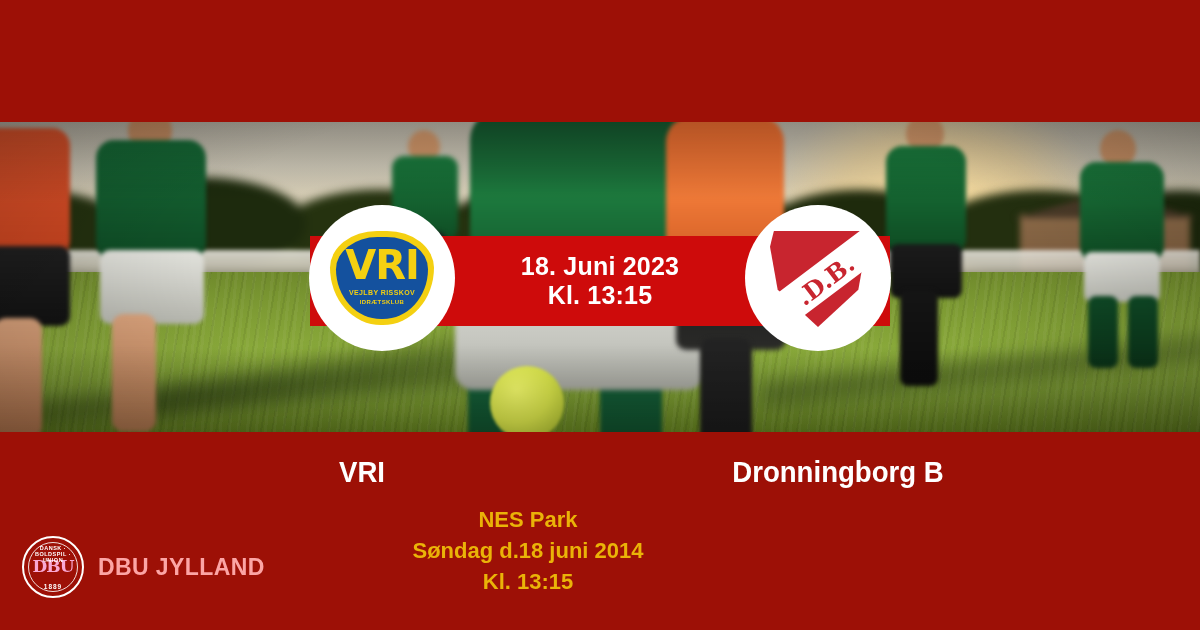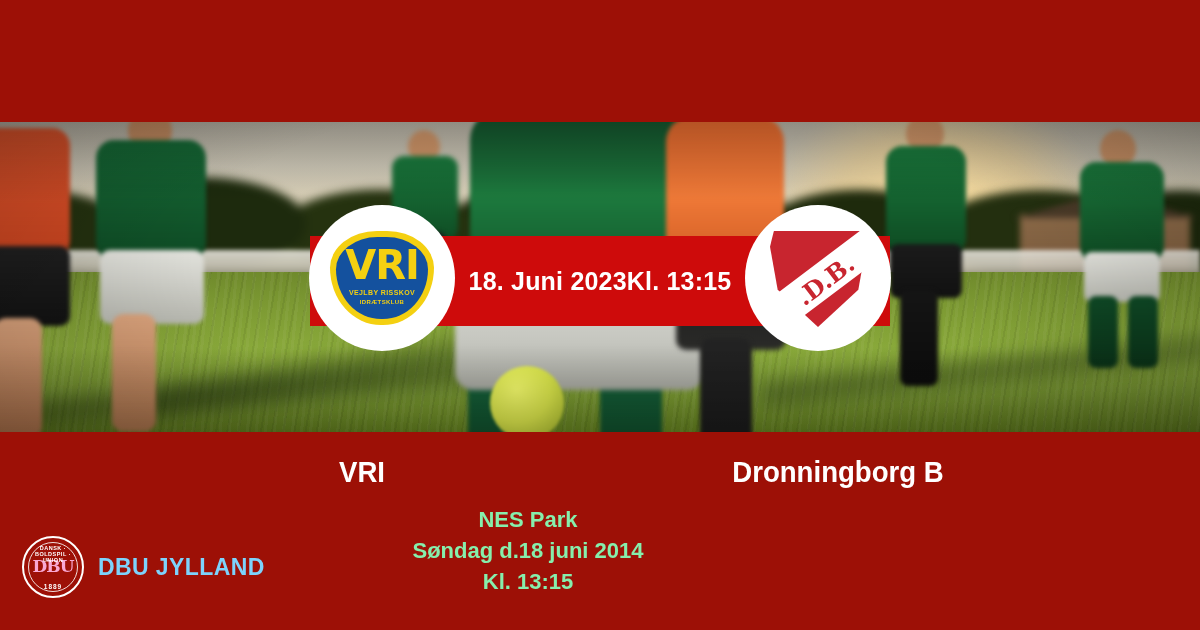--- a/index.html
+++ b/index.html
@@ -185,21 +185,21 @@
 
   
   .date-band{
     position:absolute; left:0; top:236px; width:1200px; height:90px;
     background:#ce0b0b;
     
     clip-path:polygon(310px 0, 890px 0, 890px 90px, 310px 90px);
   }
   .date-band-text{
     position:absolute; left:0; top:236px; width:1200px; height:90px;
-    display:flex; flex-direction:row; align-items:center; justify-content:center;
+    display:flex; flex-direction:column; align-items:center; justify-content:center;
     color:#ffffff; font-weight:bold; font-size:25px; line-height:1.16;
     letter-spacing:.2px;
   }
 
   
   .logo-circle{
     position:absolute; width:146px; height:146px; border-radius:50%;
     background:#ffffff; top:205px;
     display:flex; align-items:center; justify-content:center;
   }
@@ -263,21 +263,21 @@
   .team-name{
     position:absolute; top:0; color:#ffffff;
     font-size:30px; font-weight:bold; line-height:48px;
     transform:scaleX(0.92); white-space:nowrap;
   }
   .team-home{ left:0; width:724px; text-align:center; transform-origin:center; }
   .team-away{ left:476px; width:724px; text-align:center; transform-origin:center; }
 
   .venue-block{
     position:absolute; left:0; top:72px; width:1056px;
-    text-align:center; color:#86efac;
+    text-align:center; color:#eab308;
     font-size:22px; font-weight:bold; line-height:1.42;
   }
 
   .dbu-wrap{
     position:absolute; left:22px; top:536px;
     display:flex; align-items:center; gap:14px;
   }
   .dbu-mark{
     position:relative; width:62px; height:62px; border-radius:50%;
     border:2px solid #ffffff;
@@ -292,21 +292,21 @@
     font-family:"DejaVu Serif", serif; line-height:1;
     margin-top:-2px;
   }
   .dbu-arc-top,.dbu-arc-bot{
     position:absolute; left:0; right:0; text-align:center;
     color:#ffffff; font-size:5.5px; font-weight:bold; letter-spacing:.5px;
   }
   .dbu-arc-top{ top:7px; }
   .dbu-arc-bot{ bottom:6px; font-size:6.5px; letter-spacing:1px; }
   .dbu-text{
-    color:#7dd3fc; font-size:23px; font-weight:bold; letter-spacing:.4px;
+    color:#fca5a5; font-size:23px; font-weight:bold; letter-spacing:.4px;
   }
 </style>
 </head>
 <body>
 
 <div class="poster">
 
 
   <div class="photo">
     <div class="sky"></div>

